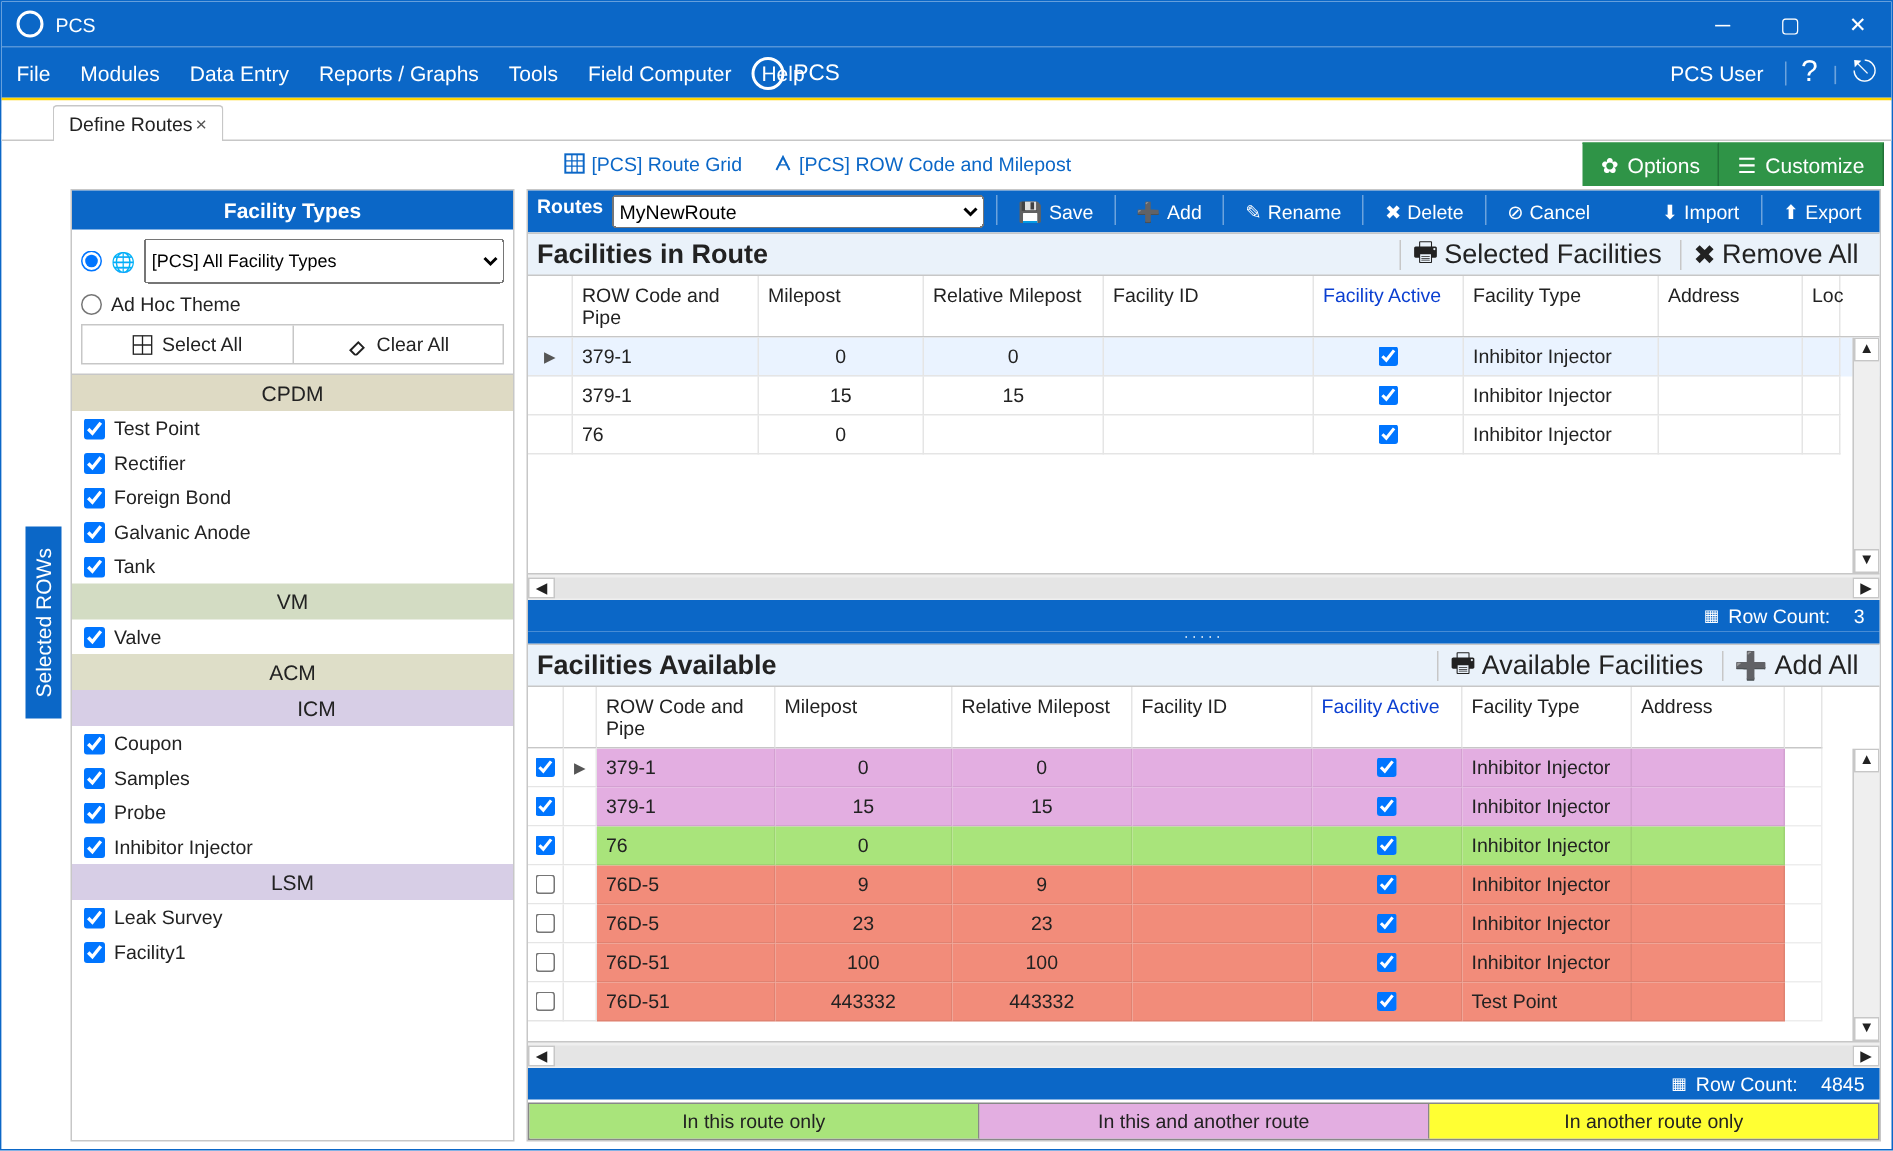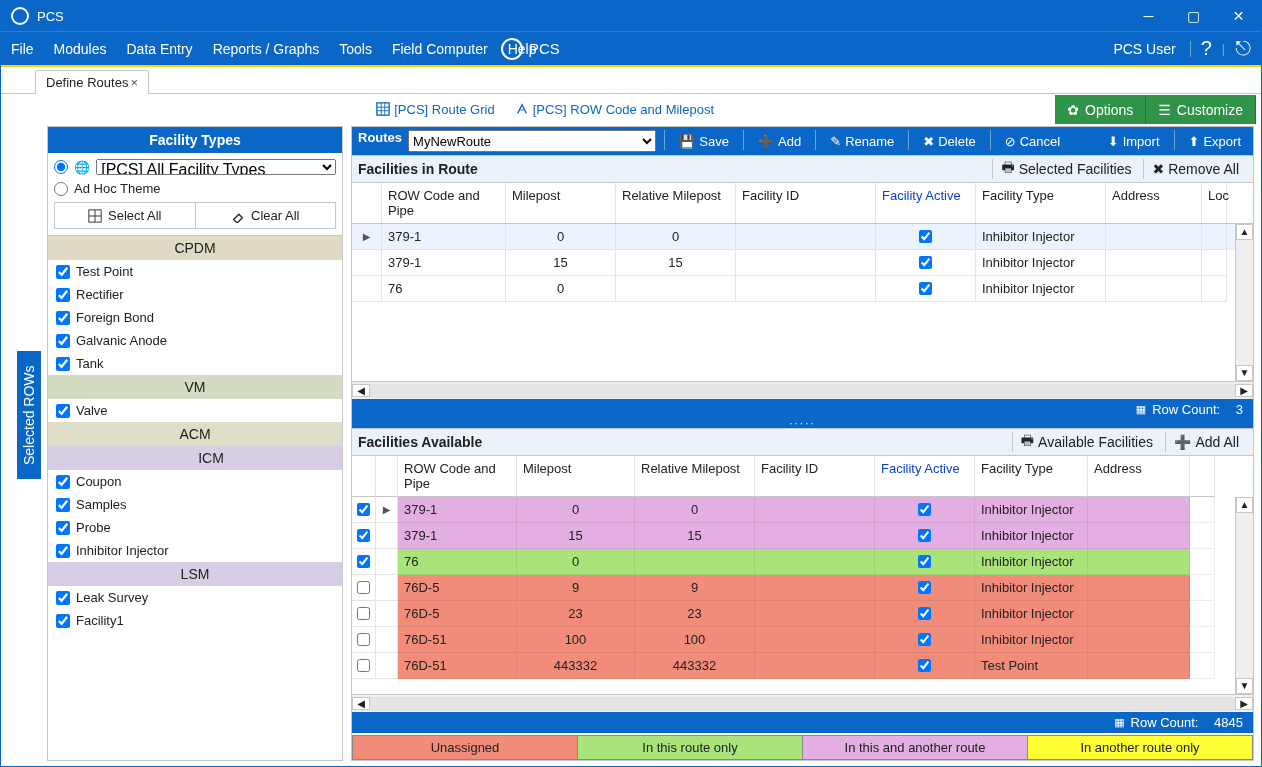--- a/index.html
+++ b/index.html
@@ -34,21 +34,21 @@
 .toolbar-row .spacer .link { color: #0b67c7; display: flex; align-items: center; gap: 4px; font-size: 13px; }
 .toolbar-row .spacer .link svg { width:14px; height:14px; }
 .green-btn { background: #2f9447; color: #fff; padding: 6px 12px; font-size: 14px; display: flex; align-items: center; gap: 6px; cursor: pointer; border-right: 1px solid #217236; border-top:1px solid #2f9447;}
 
 .main-area { display: flex; gap: 8px; flex: 1; margin-top: 2px; }
 
 .facility-panel { width: 296px; border: 1px solid #c7c7c7; display: flex; flex-direction: column; margin-left: 12px; }
 .facility-panel .hdr { background: #0b67c7; color: #fff; text-align: center; padding: 5px 0; font-weight: bold; font-size: 14px; }
 .fp-top { padding: 6px; border-bottom: 1px solid #c7c7c7; }
 .fp-top .row { display: flex; align-items: center; gap: 6px; margin-bottom: 6px; }
-.fp-top select { flex: 1; height: 16px; font-size: 16px; }
+.fp-top select { flex: 1; height: 30px; font-size: 12px; }
 .fp-top .radio { width: 14px; height: 14px; }
 .fp-btns { display: flex; border: 1px solid #c7c7c7; }
 .fp-btns div { flex: 1; text-align: center; padding: 5px 0; font-size: 13px; cursor: pointer; display:flex; align-items:center; justify-content:center; gap:6px;}
 .fp-btns div:first-child { border-right: 1px solid #c7c7c7; }
 .fp-list { flex: 1; overflow: auto; }
 .fp-sec { text-align: center; padding: 4px 0; font-size: 14px; }
 .fp-item { display: flex; align-items: center; gap: 6px; padding: 4px 8px; font-size: 13px; }
 .fp-item input { width: 14px; height: 14px; }
 .sec-cpdm { background: #dedac4; }
 .sec-vm   { background: #d3dcc3; text-align: center; }
@@ -58,21 +58,21 @@
 .sec-cma  { background: #ca5ed6; }
 
 .right-panel { flex: 1; display: flex; flex-direction: column; border: 1px solid #c7c7c7; margin-right: 2px; }
 .routes-bar { background: #0b67c7; color: #fff; display: flex; padding: 3px 6px; gap: 4px; font-size: 13px; }
 .routes-bar .lbl { font-weight: bold; padding-right: 2px; }
 .routes-bar select { width: 248px; height: 22px; font-size: 13px; }
 .routes-bar .sep { width: 1px; height: 20px; background: rgba(255,255,255,.4); margin: 0 4px; }
 .routes-bar .btn { display: flex; align-items: center; gap: 4px; padding: 0 6px; cursor: pointer; white-space: nowrap; font-size: 13px;}
 .routes-bar .spacer2 { flex: 1; }
 
-.sect-head { background: #eaf2fa; padding: 3px 6px; font-weight: bold; display: flex; align-items: center; font-size: 14px; border-top: 1px solid #c7c7c7; border-bottom: 1px solid #c7c7c7; }
+.sect-head { background: #eaf2fa; padding: 3px 6px; font-weight: bold; display: flex; align-items: center; font-size: 18px; border-top: 1px solid #c7c7c7; border-bottom: 1px solid #c7c7c7; }
 .sect-head .sh-spacer { flex: 1; }
 .sect-head .sh-btn { display: flex; align-items: center; gap: 4px; padding: 0 8px; cursor: pointer; font-weight: normal; border-left: 1px solid #c7c7c7; margin-left: 4px; height: 20px;}
 
 .grid-head, .grid-row { display: grid; grid-template-columns: 30px 124px 110px 120px 140px 100px 130px 96px 25px; font-size: 13px; }
 .grid-head { font-weight: normal; border-bottom: 1px solid #c7c7c7; }
 .grid-head > div { padding: 5px 6px; border-right: 1px solid #e5e5e5; }
 .grid-row > div { padding: 5px 6px; border-right: 1px solid #e5e5e5; border-bottom: 1px solid #e5e5e5; display: flex; align-items: center; }
 .grid-row .c-mp, .grid-row .c-rmp { justify-content: center; }
 .grid-row .c-act { justify-content: center; }
 .blue-row { background: #eaf3ff; }
@@ -566,20 +566,19 @@
             <div class="track"></div>
             <div class="arr">▶</div>
           </div>
       </div>
       <div class="rowcount">
         <span class="gicon">▦</span>
         <span>Row Count:</span>&nbsp;<span>4845</span>
       </div>
 
       <div class="legend-row">
-        <div class="lg-red">Unassigned</div>
         <div class="lg-green">In this route only</div>
         <div class="lg-purple">In this and another route</div>
         <div class="lg-yellow" style="border-right:none;">In another route only</div>
       </div>
     </div>
   </div>
 </div>
 
 </body></html>

